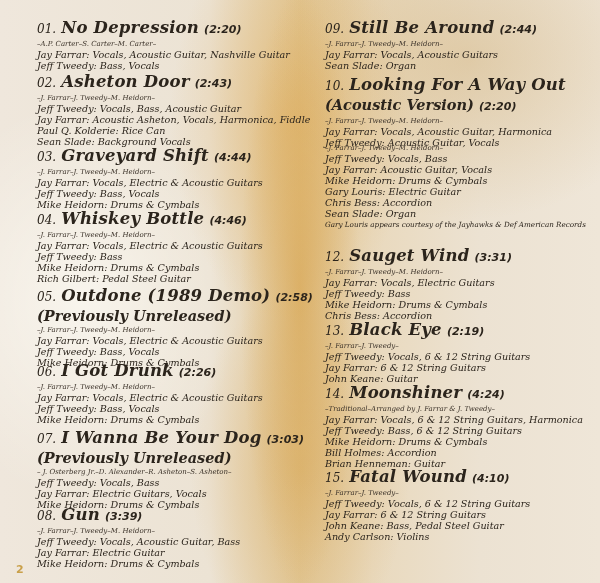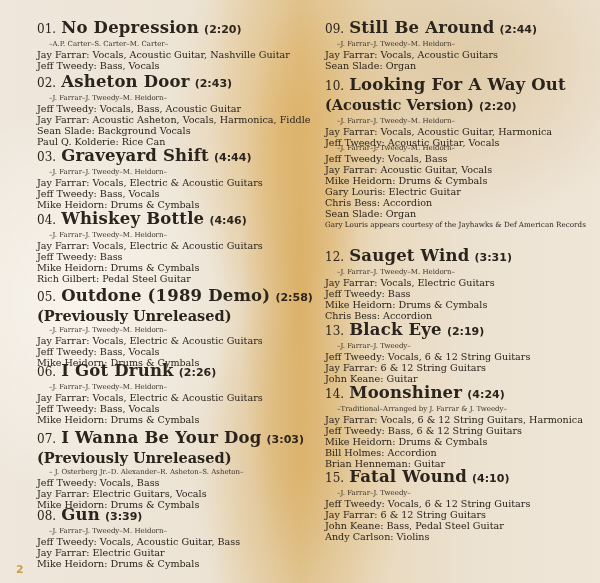--- a/index.html
+++ b/index.html
@@ -11,27 +11,27 @@
         radial-gradient(ellipse 60px 300px at 300px 290px, rgba(214,158,66,0.55), rgba(214,158,66,0) 100%),
         radial-gradient(ellipse 120px 200px at 290px 120px, rgba(222,168,80,0.45), rgba(222,168,80,0) 100%),
         radial-gradient(ellipse 110px 180px at 300px 470px, rgba(214,162,76,0.40), rgba(214,162,76,0) 100%),
         radial-gradient(ellipse 200px 160px at 470px 60px, rgba(200,160,90,0.35), rgba(200,160,90,0) 100%),
         radial-gradient(ellipse 160px 200px at 80px 300px, rgba(255,255,250,0.6), rgba(255,255,250,0) 100%),
         linear-gradient(90deg, #efe7dc 0%, #ece3d4 35%, #e2c99a 50%, #e9d9bd 62%, #ece2d2 80%, #efe6d8 100%);
     }
     .col { position: absolute; top: 0; }
     .col-left { left: 37px; width: 265px; }
     .col-right { left: 325px; width: 270px; }
-    .track { position: absolute; left: 0; }
+    .track { position: absolute; left: 0; font-style: italic; }
     .title-line { white-space: nowrap; line-height: 19px; }
     .num { font-size: 12px; }
     .name { font-size: 16.5px; font-weight: bold; letter-spacing: 0.2px; }
     .dur { font-family: "DejaVu Sans", "Liberation Sans", sans-serif; font-size: 11px; font-weight: bold; }
     .sub { font-size: 14.5px; font-weight: bold; line-height: 18px; white-space: nowrap; }
-    .credit { font-size: 7px; line-height: 10px; white-space: nowrap; color: #3a3128; margin-left: 12px; }
+    .credit { font-size: 7px; line-height: 10px; white-space: nowrap; color: #3a3128; }
     .member { font-size: 9.6px; line-height: 11px; white-space: nowrap; }
     .note { font-size: 7.2px; line-height: 11px; white-space: nowrap; }
     .page-number {
       position: absolute; left: 16px; top: 563px;
       font-family: "DejaVu Sans", "Liberation Sans", sans-serif;
       font-size: 11px; font-weight: bold; color: #c9a04a;
     }
   </style>
 </head>
 <body>
@@ -43,22 +43,22 @@
     <div class="credit">–A.P. Carter–S. Carter–M. Carter–</div>
     <div class="member">Jay Farrar: Vocals, Acoustic Guitar, Nashville Guitar</div>
     <div class="member">Jeff Tweedy: Bass, Vocals</div>
   </div>
 
   <div class="track" style="top:72px">
     <div class="title-line"><span class="num">02.</span> <span class="name">Asheton Door</span> <span class="dur">(2:43)</span></div>
     <div class="credit">–J. Farrar–J. Tweedy–M. Heidorn–</div>
     <div class="member">Jeff Tweedy: Vocals, Bass, Acoustic Guitar</div>
     <div class="member">Jay Farrar: Acoustic Asheton, Vocals, Harmonica, Fiddle</div>
+    <div class="member">Paul Q. Kolderie: Rice Can</div>
     <div class="member">Sean Slade: Background Vocals</div>
-    <div class="member">Paul Q. Kolderie: Rice Can</div>
   </div>
 
   <div class="track" style="top:146px">
     <div class="title-line"><span class="num">03.</span> <span class="name">Graveyard Shift</span> <span class="dur">(4:44)</span></div>
     <div class="credit">–J. Farrar–J. Tweedy–M. Heidorn–</div>
     <div class="member">Jay Farrar: Vocals, Electric &amp; Acoustic Guitars</div>
     <div class="member">Jeff Tweedy: Bass, Vocals</div>
     <div class="member">Mike Heidorn: Drums &amp; Cymbals</div>
   </div>
 

